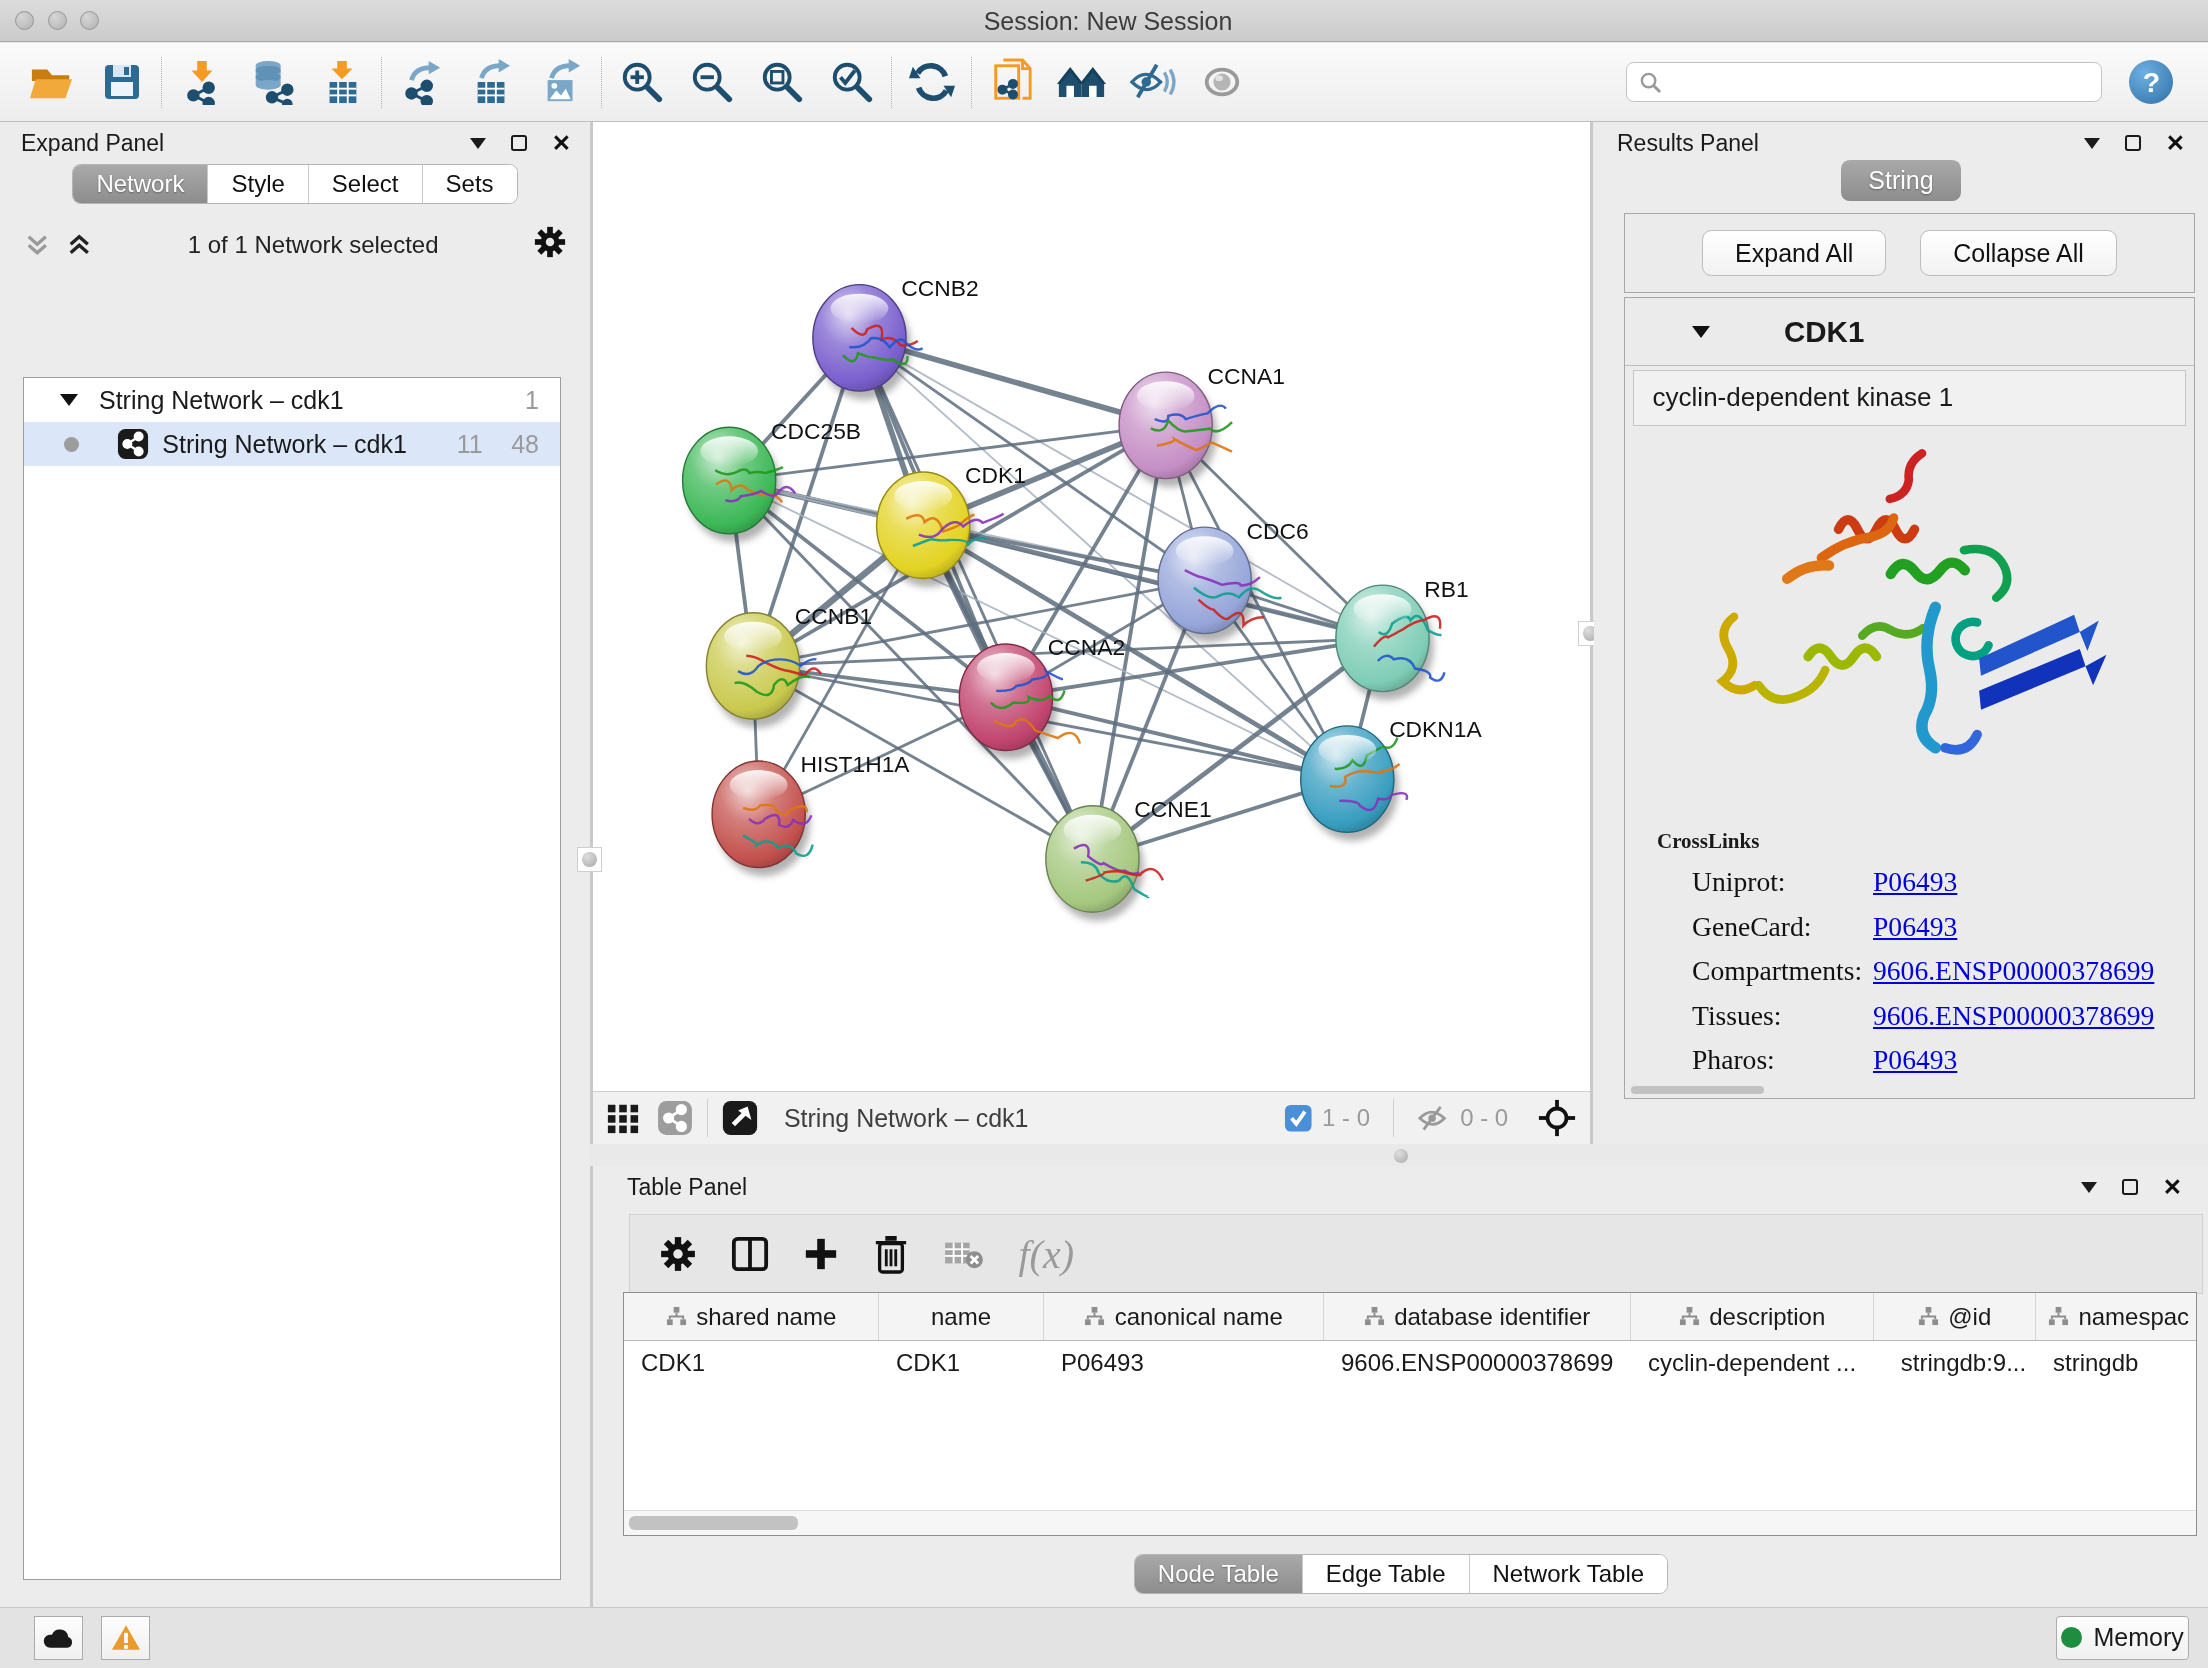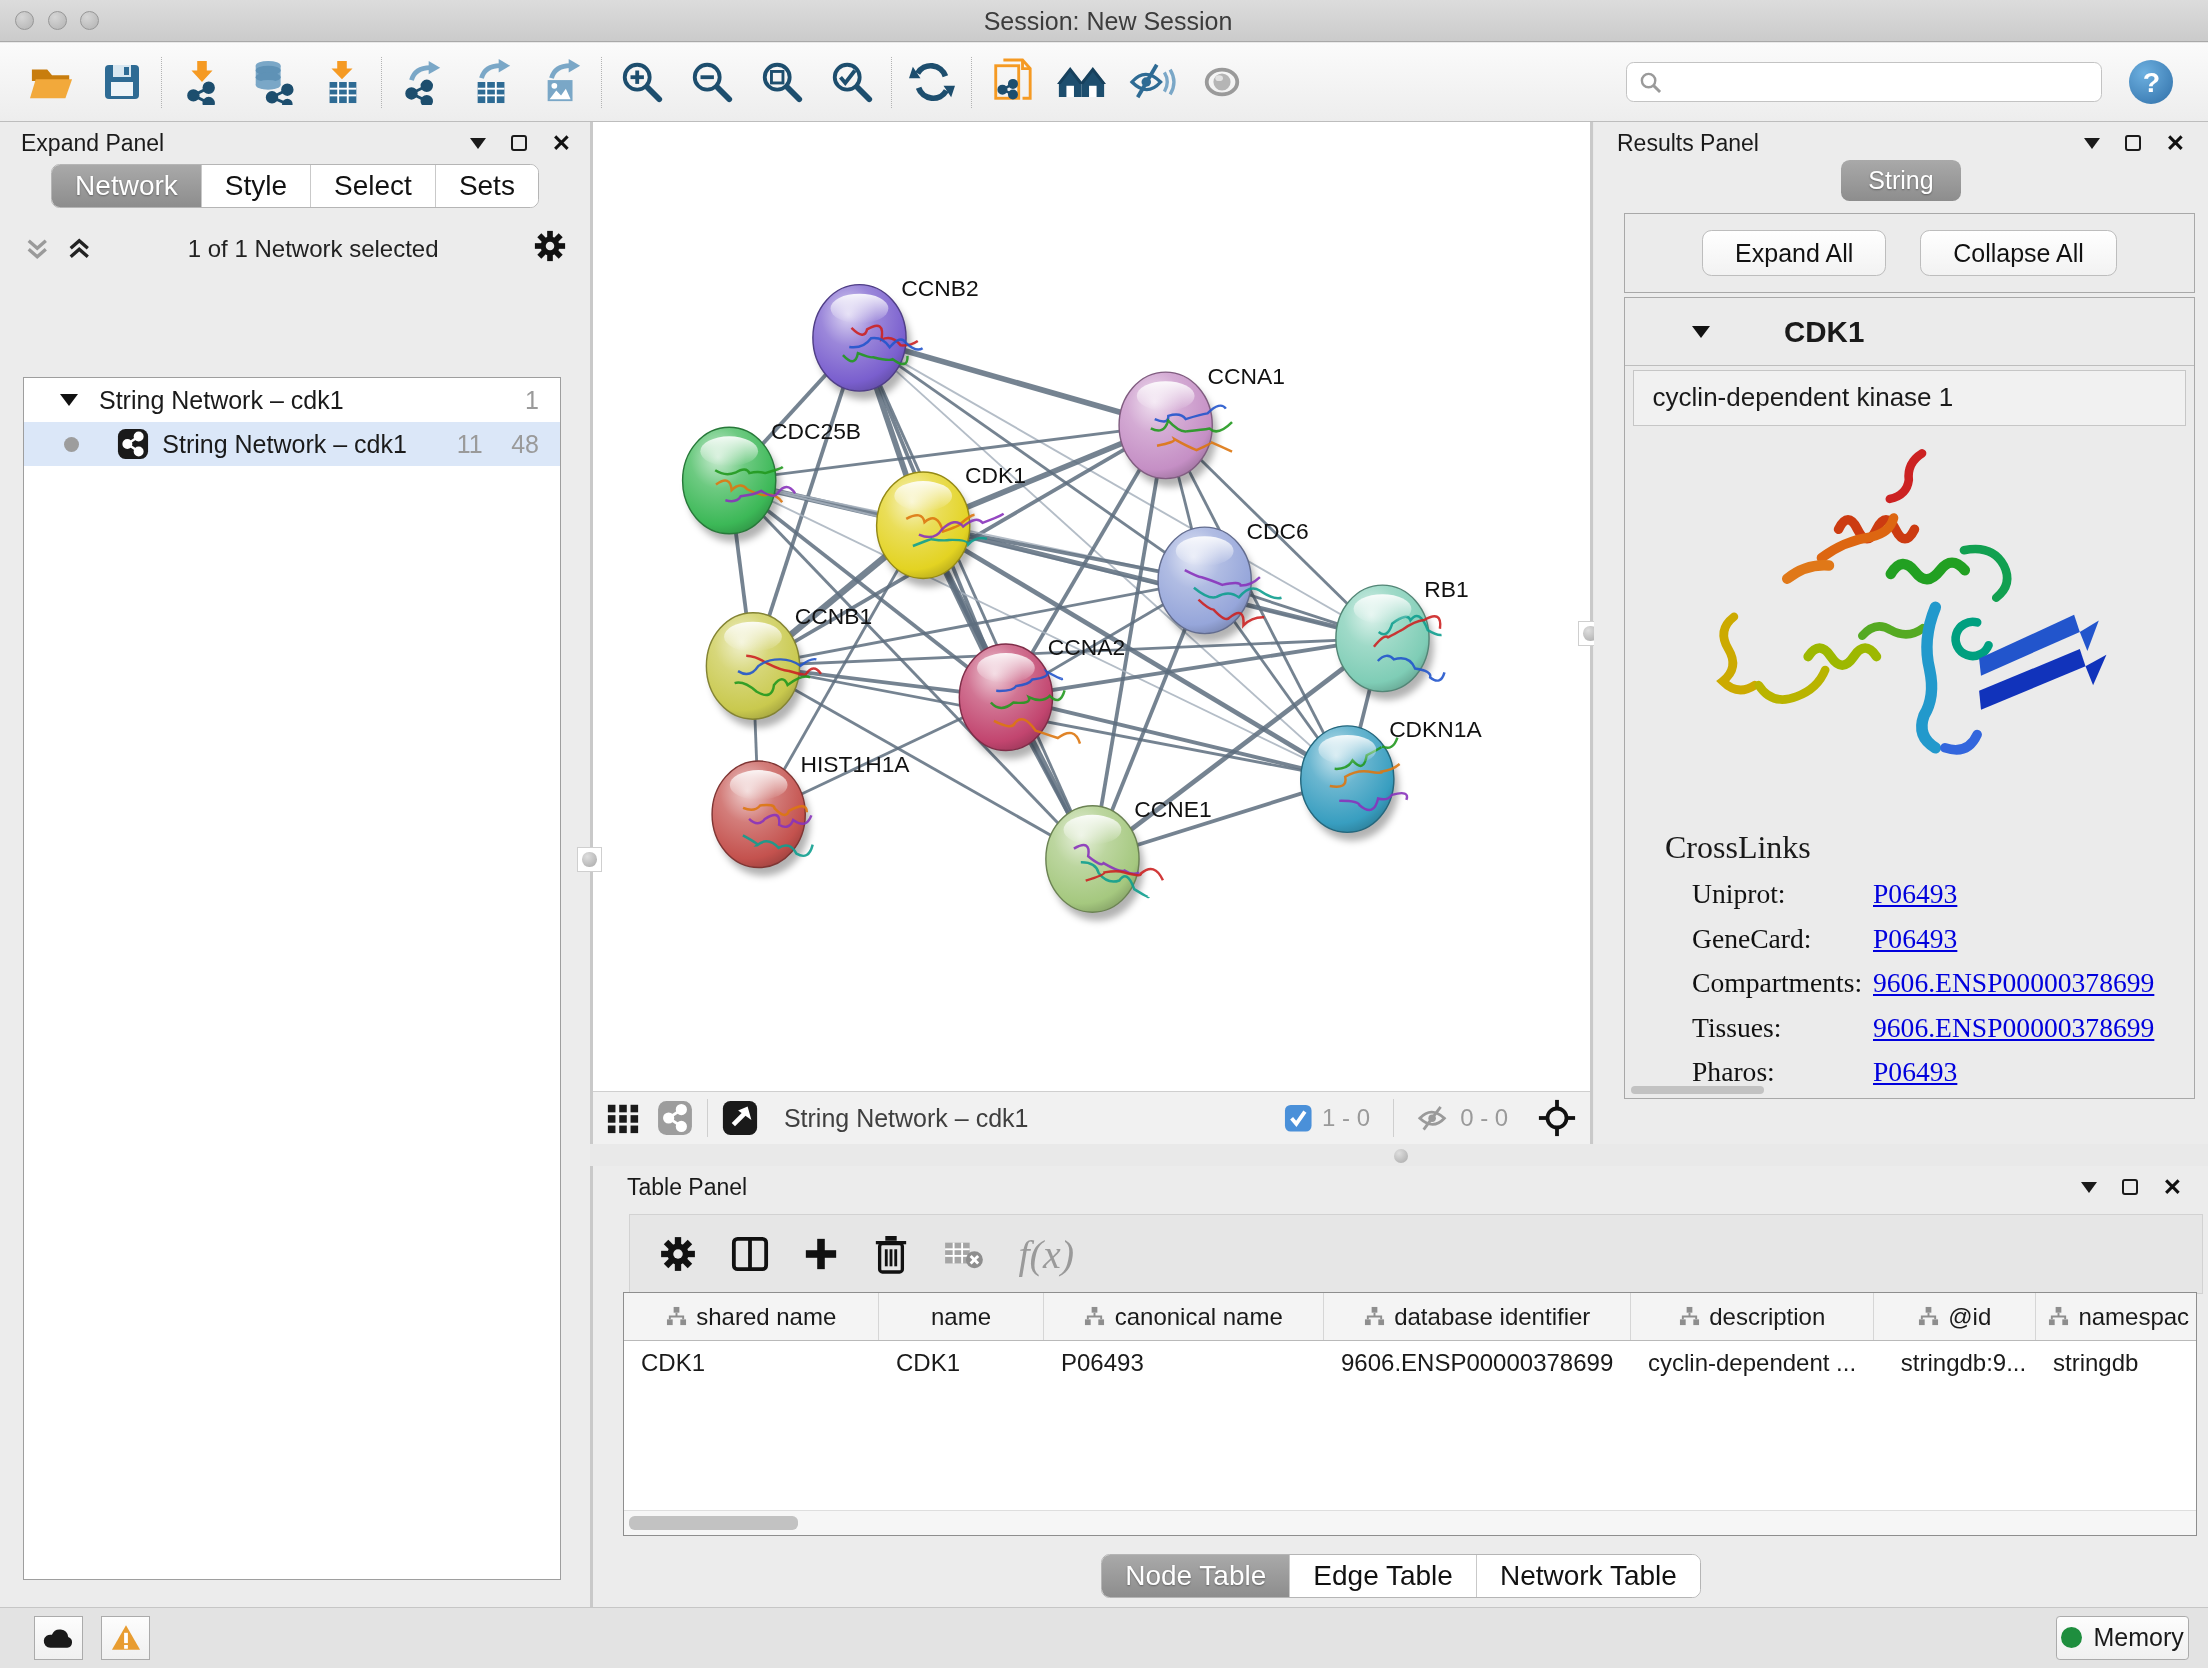--- a/index.html
+++ b/index.html
@@ -33,21 +33,21 @@
     display:flex; align-items:center; justify-content:center; }
 
   
   .panel-title { font-size:23px; color:#1a1a1a; }
   .win-icons { display:flex; align-items:center; gap:25px; }
   .wi-collapse { width:0; height:0; border-left:8.6px solid transparent; border-right:8.6px solid transparent; border-top:11.4px solid #1a1a1a; }
   .wi-max { width:16px; height:16px; border:2.4px solid #1a1a1a; border-radius:2.9px; }
   .wi-close { font-size:23px; font-weight:bold; color:#111; line-height:1; }
 
   .seg-tabs { display:inline-flex; background:#fff; border:1px solid #b5b5b5; border-radius:8.6px; overflow:hidden; }
-  .seg-tab { padding:4.8px 23px; font-size:28px; color:#111; border-right:1px solid #c9c9c9; background:#fff;text-align:right; }
+  .seg-tab { padding:4.8px 23px; font-size:24px; color:#111; border-right:1px solid #c9c9c9; background:#fff;text-align:right; }
   .seg-tab:last-child { border-right:none; }
   .seg-tab.active { background:linear-gradient(#a9a9a9,#8d8d8d); color:#fff; text-shadow:0 1px 1.9px rgba(0,0,0,.35); }
 
   .vdivider { background:#c9c9c9; width:2.9px; }
   .split-handle { position:absolute; width:25px; height:25px; background:#fff; border:1px solid #cfcfcf;
     display:flex; align-items:center; justify-content:center; }
   .split-handle .dot, .dot-plain { width:14.3px; height:14.3px; border-radius:50%;
     background:radial-gradient(circle at 35% 30%, #dedede, #a8a8a8); }
 
   
@@ -80,21 +80,21 @@
     padding:5.7px 27px; border-radius:8.6px; text-shadow:0 1px 1.9px rgba(0,0,0,.35); }
   .rp-box { position:absolute; left:30px; width:571px; background:#ebebeb; border:1.9px solid #a8a8a8; }
   .rp-buttons { top:91px; height:80px; display:flex; align-items:center; justify-content:center; gap:34px; }
   .rp-btn { background:linear-gradient(#ffffff,#f2f2f2); border:1px solid #bdbdbd; border-radius:9.5px;
     font-size:25px; padding:7.6px 32px; color:#111; }
   .rp-card { top:175px; height:802px; }
   .card-head { height:68px; display:flex; align-items:center; border-bottom:1px solid #bdbdbd; }
   .card-gene { font-size:29.5px; font-weight:bold; }
   .card-desc { margin:3.8px 7.6px 0 7.6px; background:#f1f1f1; border:1px solid #c6c6c6; font-size:26px; padding:11.4px 0 11.4px 19px; }
   .crosslinks { position:absolute; left:0; width:100%; font-family:"Liberation Serif",serif; }
-  .cl-title { font-size:32px; font-weight:normal; margin-left:40px; }
+  .cl-title { font-size:21px; font-weight:bold; margin-left:32px; }
   .cl-row { display:flex; margin-top:12.4px; font-size:27.6px; }
   .cl-label { width:181px; margin-left:67px; color:#111; }
   .cl-link { color:#0000dd; text-decoration:underline; }
   .hscroll-thumb { position:absolute; background:#c2c2c2; border-radius:5.7px; }
 
   
   .table-panel { left:593px; top:1166px; width:1616px; height:441px; background:#ececec; }
   .tp-header { display:flex; align-items:center; padding:7.6px 27px 1.9px 34px; }
   .tp-toolbar { position:absolute; left:30px; top:48px; width:1574px; height:80px; background:#e6e6e6;
     border:1px solid #d2d2d2; display:flex; align-items:center; gap:34px; padding:0 28.5px;margin-left:6px; }

